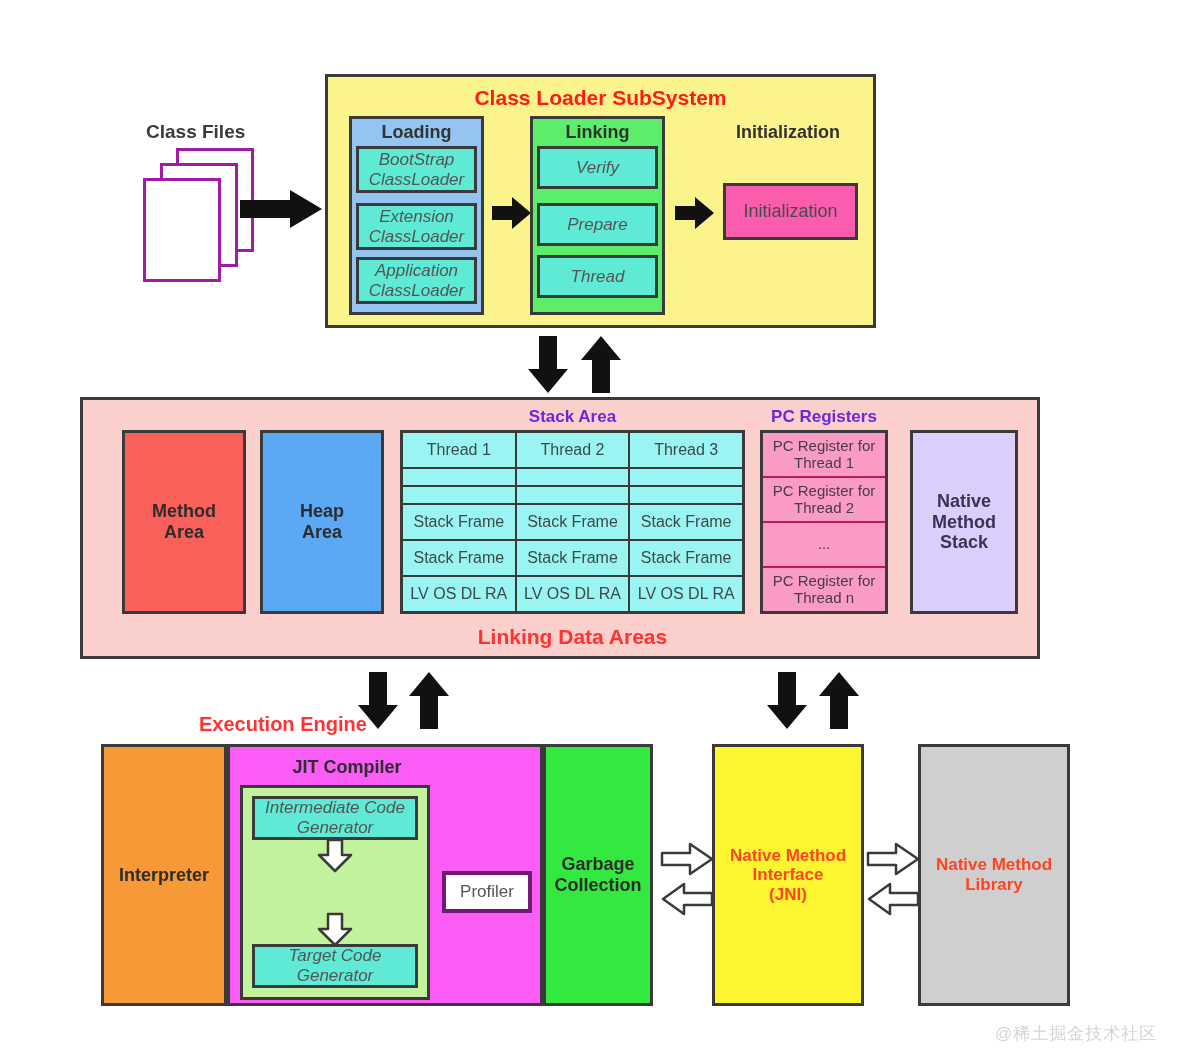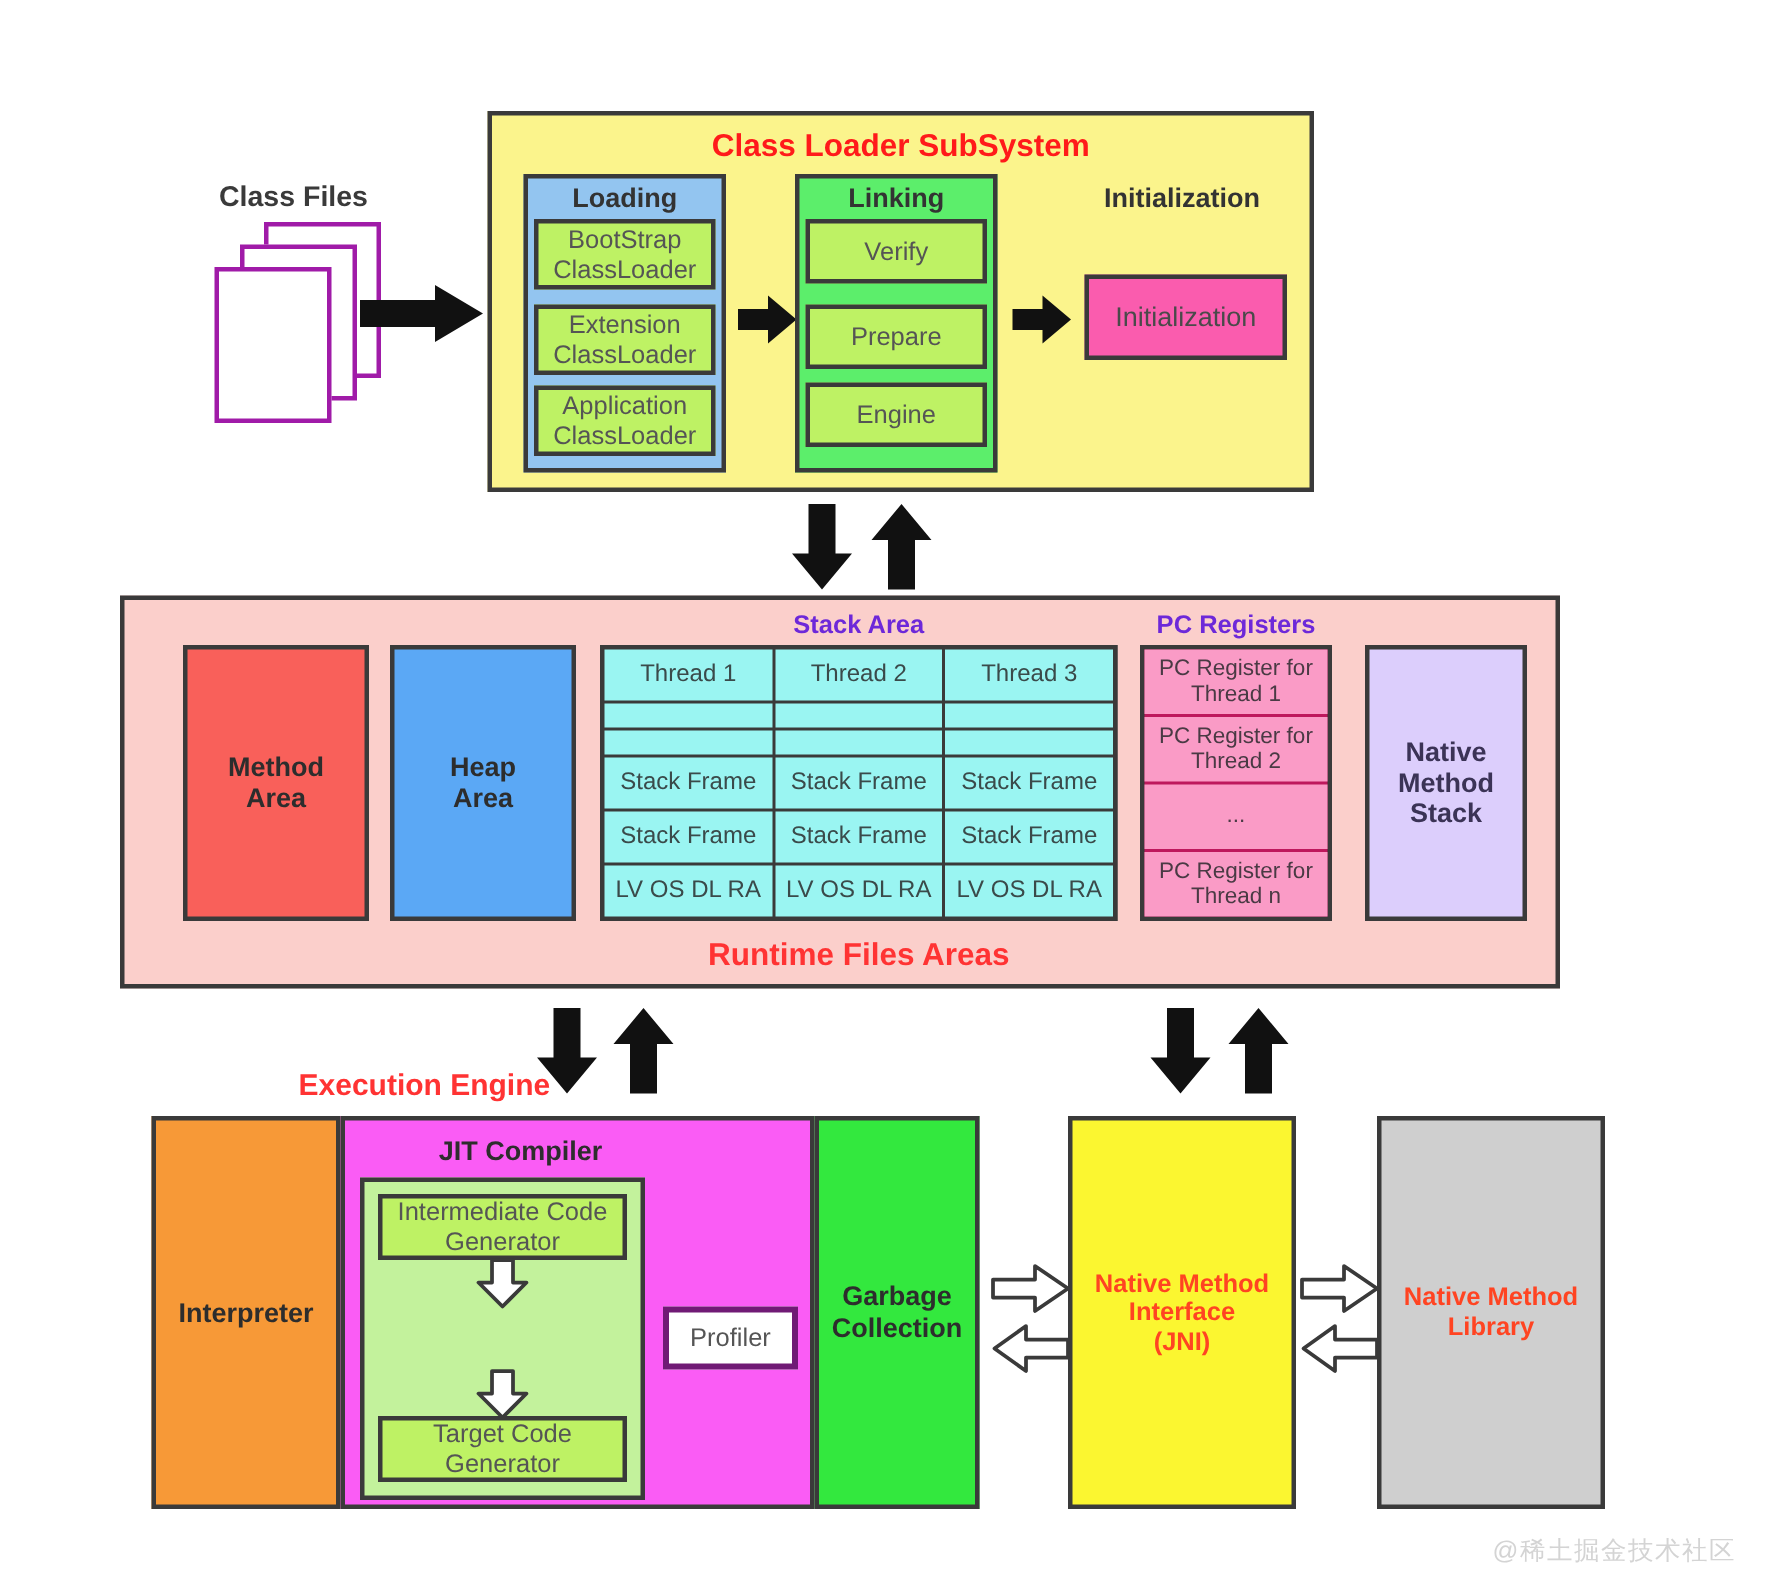--- a/index.html
+++ b/index.html
@@ -46,24 +46,25 @@
   }
   .grp-loading { background: #93C5F0; }
   .grp-linking { background: #5CEE6B; }
   .grp-head {
     font-size: 18px; font-weight: bold; color: #333333;
   }
   .init-head {
     font-size: 18px; font-weight: bold; color: #333333;
   }
   .wbox {
-    background: #bef264;
+    background: #5eead4;
     border: 3px solid #3a3a3a;
     font-size: 17px;
     color: #555555;
+    font-style: italic;
   }
   .pinkbox {
     background: #FA5CAE;
     border: 3px solid #3a3a3a;
     font-size: 18px;
     color: #4a4a4a;
   }
 
   
   .rda-panel { background: #FBCFCB; border: 3px solid #3a3a3a; }
@@ -176,21 +177,21 @@
     <svg width="40" height="34" viewBox="0 0 40 34">
       <polygon points="0,10 20,10 20,1 39,17 20,33 20,24 0,24" fill="#111111"></polygon>
     </svg>
   </div>
 
   <div class="abs grp-linking bd" style="left:530px; top:116px; width:135px; height:199px;"></div>
   <div class="abs grp-head ctr" style="left:530px; top:120px; width:135px; height:24px;">Linking</div>
 
   <div class="abs wbox ctr" style="left:537px; top:203px; width:121px; height:43px;">Prepare</div>
   <div class="abs wbox ctr" style="left:537px; top:146px; width:121px; height:43px;">Verify</div>
-  <div class="abs wbox ctr" style="left:537px; top:255px; width:121px; height:43px;">Engine</div>
+  <div class="abs wbox ctr" style="left:537px; top:255px; width:121px; height:43px;">Thread</div>
 
   <div class="abs" style="left:675px; top:196px; width:40px; height:34px;">
     <svg width="40" height="34" viewBox="0 0 40 34">
       <polygon points="0,10 20,10 20,1 39,17 20,33 20,24 0,24" fill="#111111"></polygon>
     </svg>
   </div>
 
   <div class="abs init-head ctr" style="left:703px; top:120px; width:170px; height:24px;">Initialization</div>
   <div class="abs pinkbox ctr" style="left:723px; top:183px; width:135px; height:57px;">Initialization</div>
 
@@ -243,21 +244,21 @@
 Thread 2</div>
     <div class="pc-cell" style="white-space:pre-line;">...</div>
     <div class="pc-cell" style="white-space:pre-line;">PC Register for
 Thread n</div>
   </div>
 
   <div class="abs nms-area ctr" style="left:910px; top:430px; width:108px; height:184px; white-space:pre-line;">Native
 Method
 Stack</div>
 
-  <div class="abs rda-title ctr" style="left:400px; top:624px; width:345px; height:26px;">Runtime Files Areas</div>
+  <div class="abs rda-title ctr" style="left:400px; top:624px; width:345px; height:26px;">Linking Data Areas</div>
 
   <div class="abs" style="left:357px; top:672px; width:42px; height:58px;">
     <svg width="42" height="58" viewBox="0 0 42 58">
       <polygon points="12,0 30,0 30,33 41,33 21,57 1,33 12,33" fill="#111111"></polygon>
     </svg>
   </div>
   <div class="abs" style="left:408px; top:672px; width:42px; height:58px;">
     <svg width="42" height="58" viewBox="0 0 42 58">
       <polygon points="21,0 41,24 30,24 30,57 12,57 12,24 1,24" fill="#111111"></polygon>
     </svg>

